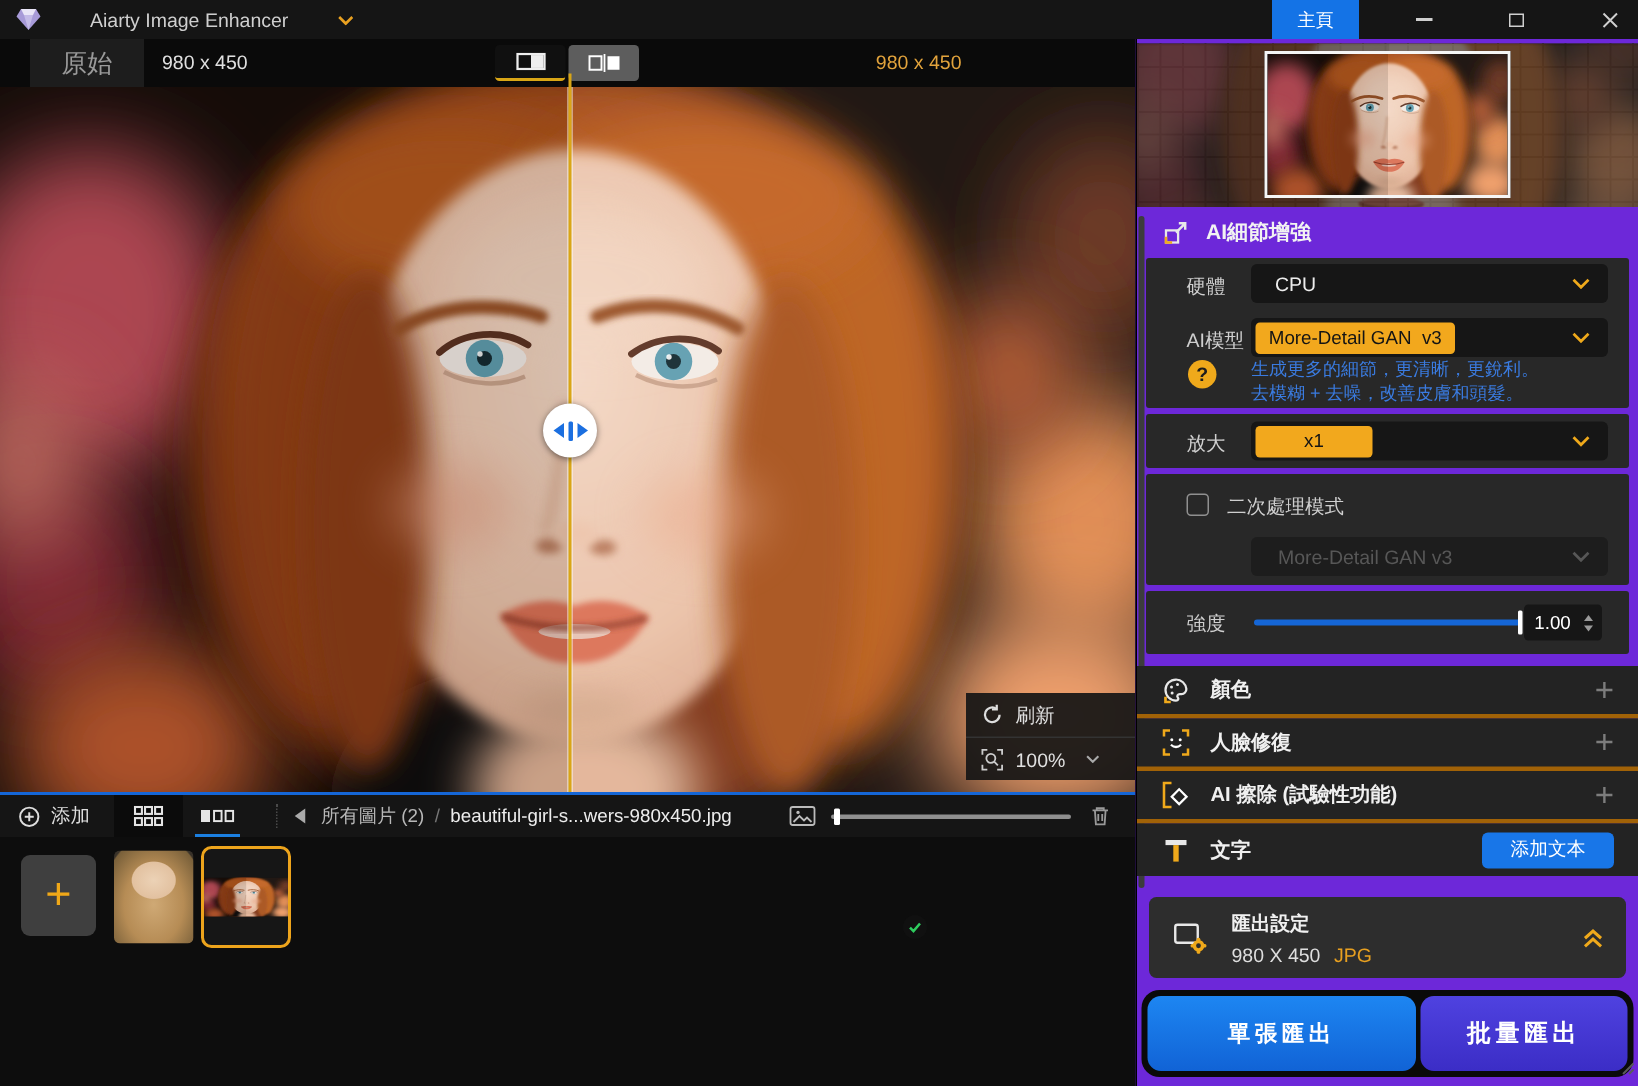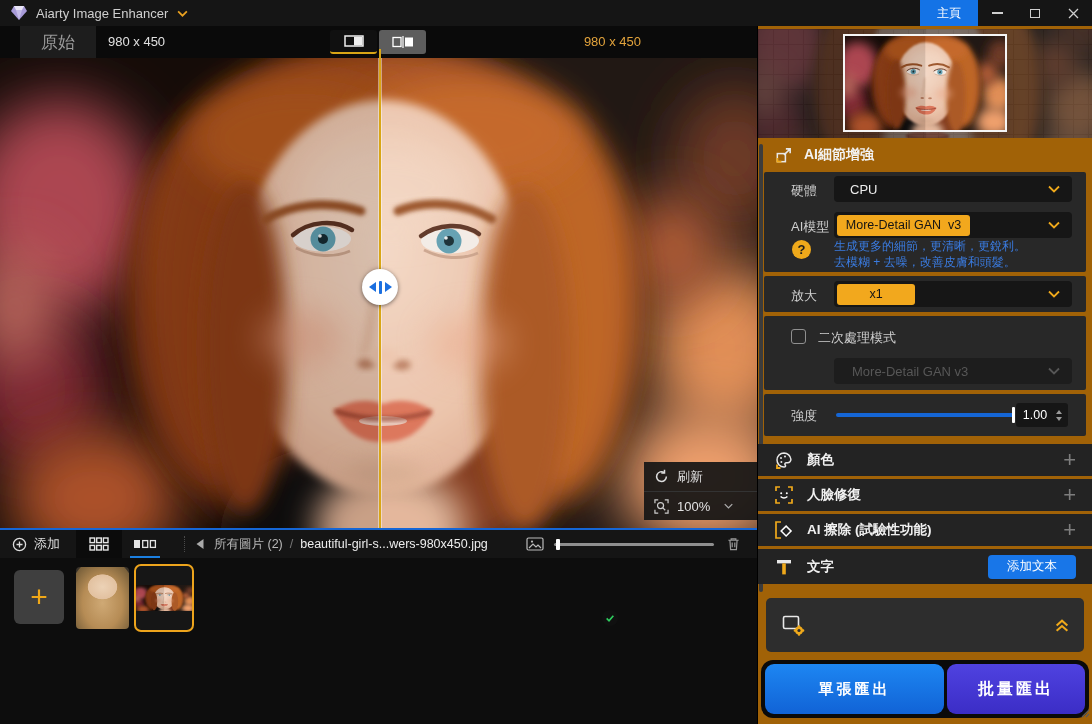--- a/index.html
+++ b/index.html
@@ -1,20 +1,20 @@
 <!DOCTYPE html>
 <html><head>
 <meta charset="utf-8">
 <style>
   html,body{margin:0;padding:0;background:#000;}
   *{box-sizing:border-box;}
   .window{position:relative;width:1092px;height:724px;background:#161616;overflow:hidden;
     font-family:"Liberation Sans","DejaVu Sans",sans-serif;color:#ddd;}
   
-  .titlebar{height:26px;background:#151515;display:flex;align-items:center;padding-left:10px;}
+  .titlebar{height:26px;background:#151515;display:flex;align-items:center;padding-left:10px;gap:24px;}
   .logo{width:18px;height:16px;margin-right:8px;display:flex;}
   .app-title{font-size:13px;color:#cfcfcf;}
   .title-chev{margin-left:9px;display:flex;}
   .tb-spacer{flex:1;}
   .home-btn{width:58px;height:26px;background:#1473e6;color:#fff;font-size:12px;
     display:flex;align-items:center;justify-content:center;cursor:pointer;}
   .win-btn{width:38px;height:26px;display:flex;align-items:center;justify-content:center;}
   .min-glyph{width:11px;height:1.5px;background:#cfcfcf;}
   .max-glyph{width:10px;height:9px;border:1.3px solid #cfcfcf;}
   
@@ -69,21 +69,21 @@
   .thumb1{position:absolute;left:76px;top:9px;width:53px;height:62px;border-radius:4px;overflow:hidden;
     background:
       radial-gradient(26px 22px at 50% 32%, #ecd2b6 0%, #e2c1a0 55%, rgba(0,0,0,0) 58%),
       radial-gradient(44px 58px at 50% 58%, #cfa975 0%, #b68c55 45%, #79603a 78%, rgba(0,0,0,0) 80%),
       linear-gradient(180deg,#3a332a,#1d1914);}
   .thumb2{position:absolute;left:134px;top:6px;width:60px;height:68px;border:2px solid #eda41c;border-radius:7px;
     background:#161616;display:flex;align-items:center;justify-content:center;overflow:hidden;}
   .check-badge{position:absolute;right:139px;top:52px;width:16px;height:16px;border-radius:50%;background:#101010;
     display:flex;align-items:center;justify-content:center;}
   
-  .right-panel{position:relative;width:335px;height:698px;background:#a16207;border-left:1px solid #000;}
+  .right-panel{position:relative;width:335px;height:698px;background:#6d28d9;border-left:1px solid #000;}
   .nav-strip{position:absolute;top:3px;left:0;right:0;height:109px;background:#2a2a2a;overflow:hidden;
     background-image:linear-gradient(#1f1f1f 1px,transparent 1px),linear-gradient(90deg,#1f1f1f 1px,transparent 1px);
     background-size:15px 15px;}
   .nav-ghost{position:absolute;inset:0;opacity:.4;}
   .nav-view{position:absolute;left:85px;top:5px;width:164px;height:98px;border:2px solid #f5f5f5;overflow:hidden;background:#000;}
   .panel-scrollbar{position:absolute;left:1px;top:118px;width:4px;height:448px;background:#3c3c3c;border-radius:2px;}
   .panel-header{position:absolute;top:116px;left:16px;height:26px;display:flex;align-items:center;gap:11px;
     font-size:14px;font-weight:bold;color:#f2f2f2;}
   .group{position:absolute;left:6px;right:6px;background:#282828;border-radius:2px;}
   .g1{top:146px;height:100px;} .g2{top:250px;height:36px;} .g3{top:290px;height:74px;text-align:center;} .g4{top:368px;height:42px;}
@@ -512,20 +512,26 @@
       <div class="export-box">
         <svg width="27" height="26" viewBox="0 0 26 26" fill="none">
             <rect x="3" y="4.5" width="15" height="12" rx="1.5" stroke="#e8e8e8" stroke-width="1.6"></rect>
             <g fill="#efa91b">
               <rect x="17.3" y="13.2" width="2.4" height="10.6" rx="1"></rect>
               <rect x="13.2" y="17.3" width="10.6" height="2.4" rx="1"></rect>
               <circle cx="18.5" cy="18.5" r="3.9"></circle>
             </g>
             <circle cx="18.5" cy="18.5" r="1.6" fill="#2d2d2d"></circle>
           </svg>
+        <div class="exp-texts">
+          <div class="exp-title">匯出設定</div>
+          <div class="exp-size">
+            <span>980 X 450</span><span class="exp-fmt">JPG</span>
+          </div>
+        </div>
         <span class="exp-collapse">
           <svg width="16" height="15" viewBox="0 0 14 14" fill="none" stroke="#efa91b" stroke-width="1.9">
               <path d="M2 7l5-4.5L12 7M2 12l5-4.5L12 12"></path>
             </svg>
         </span>
       </div>
 
       <div class="export-btns">
         <div class="btn-single">單張匯出</div>
         <div class="btn-batch">批量匯出</div>

